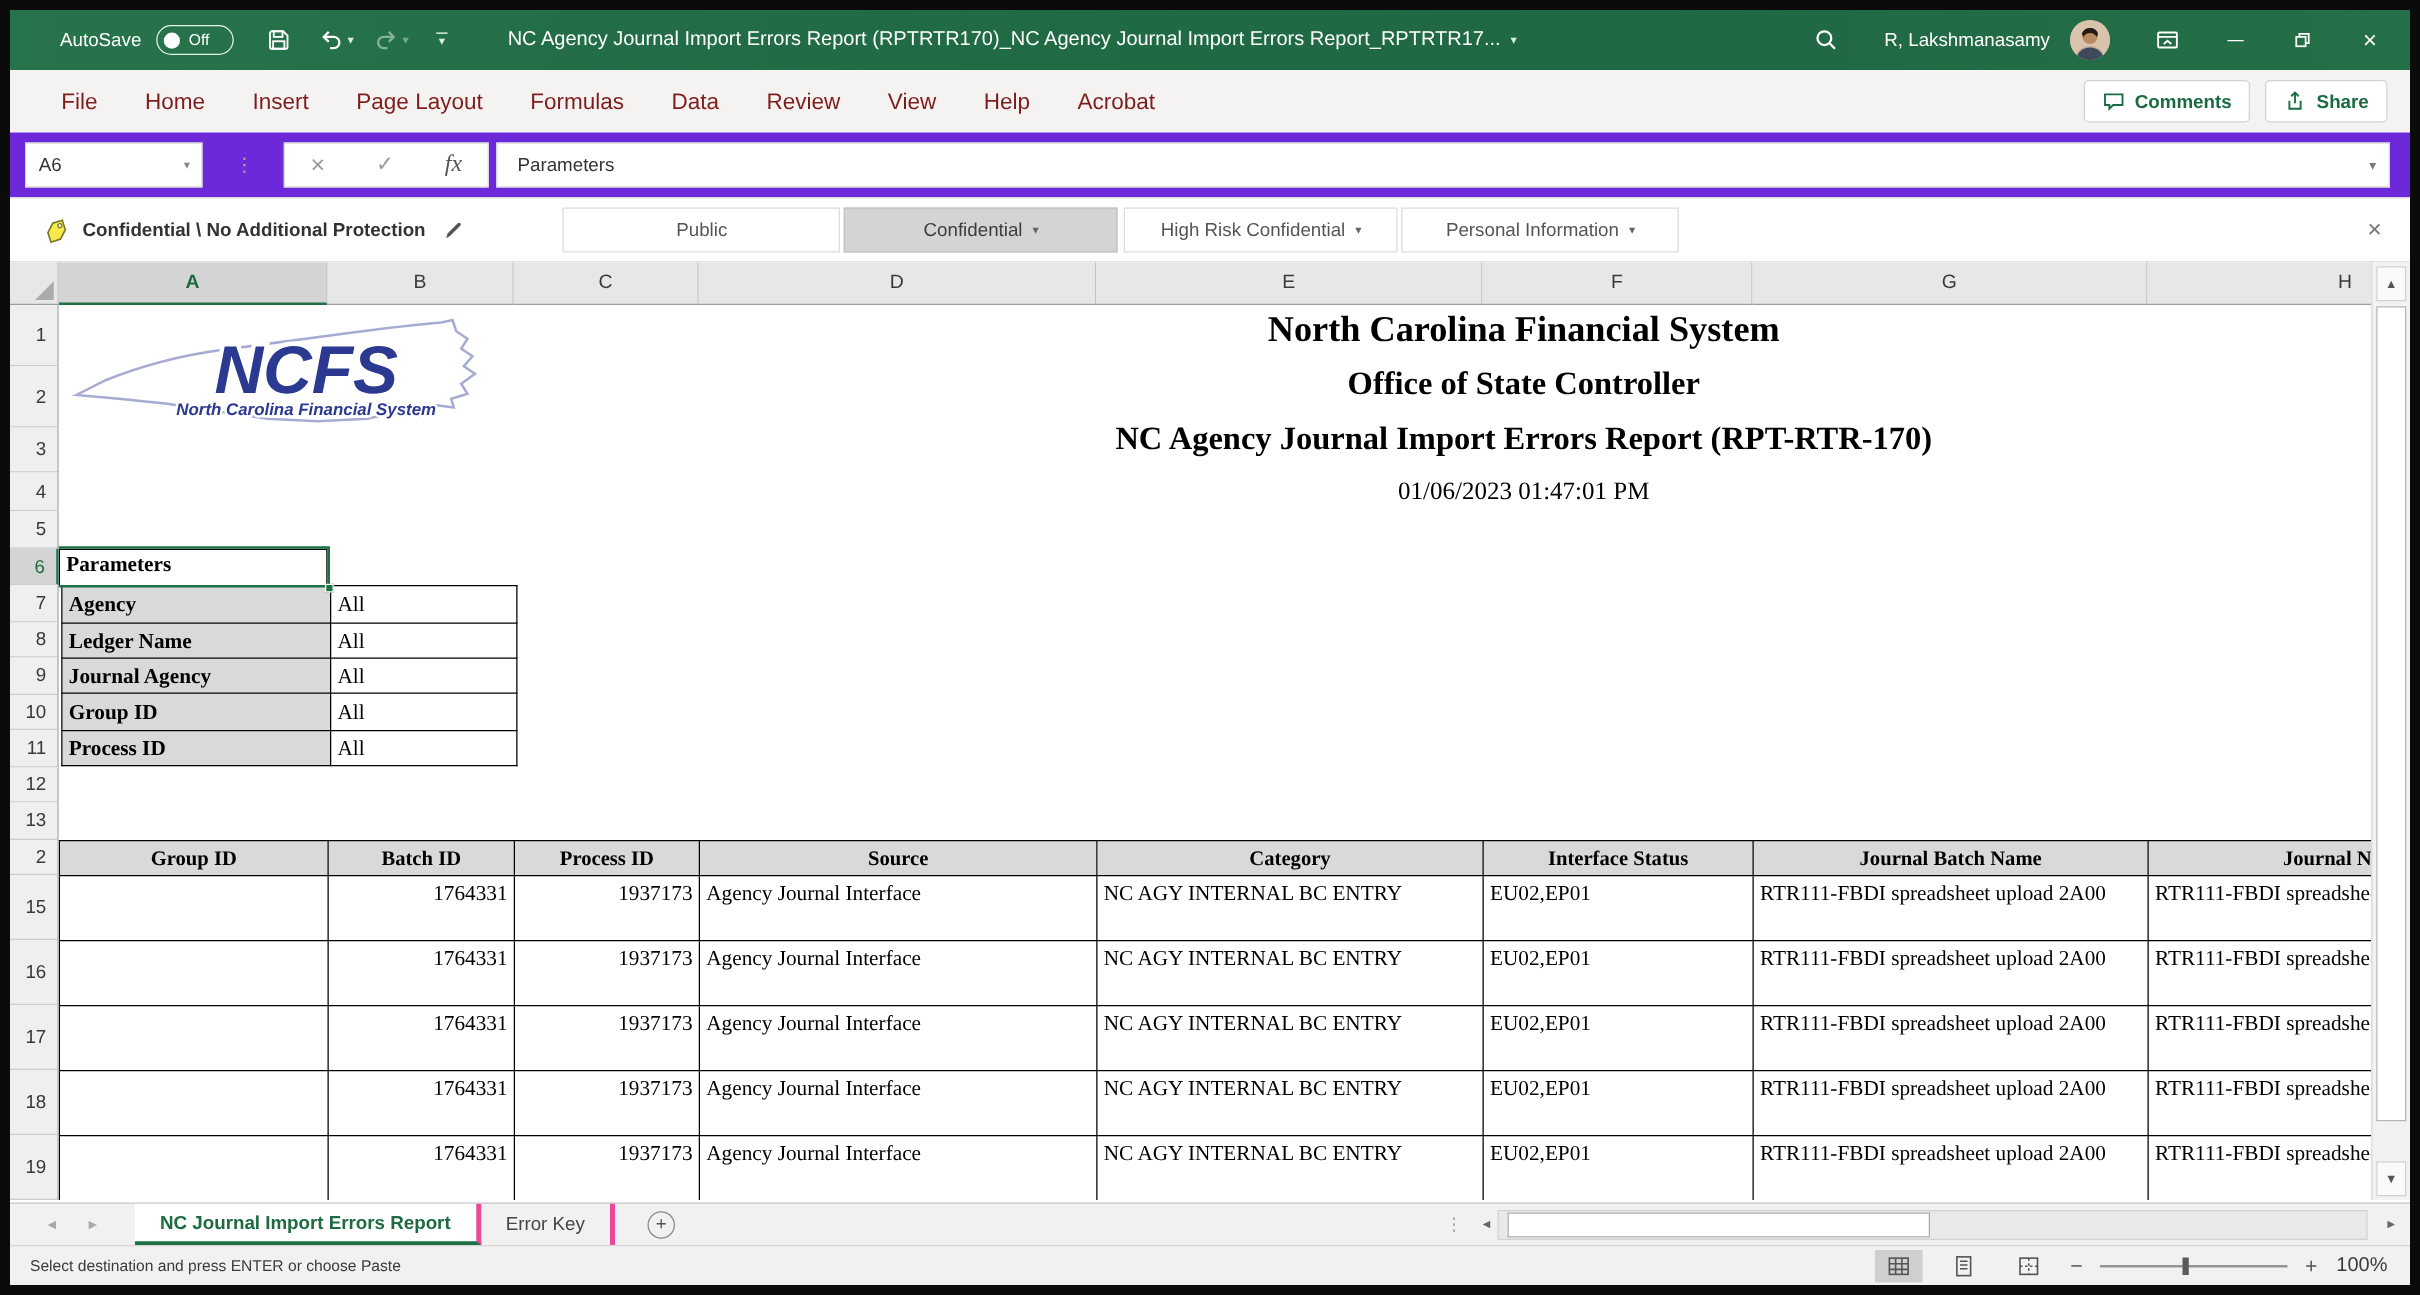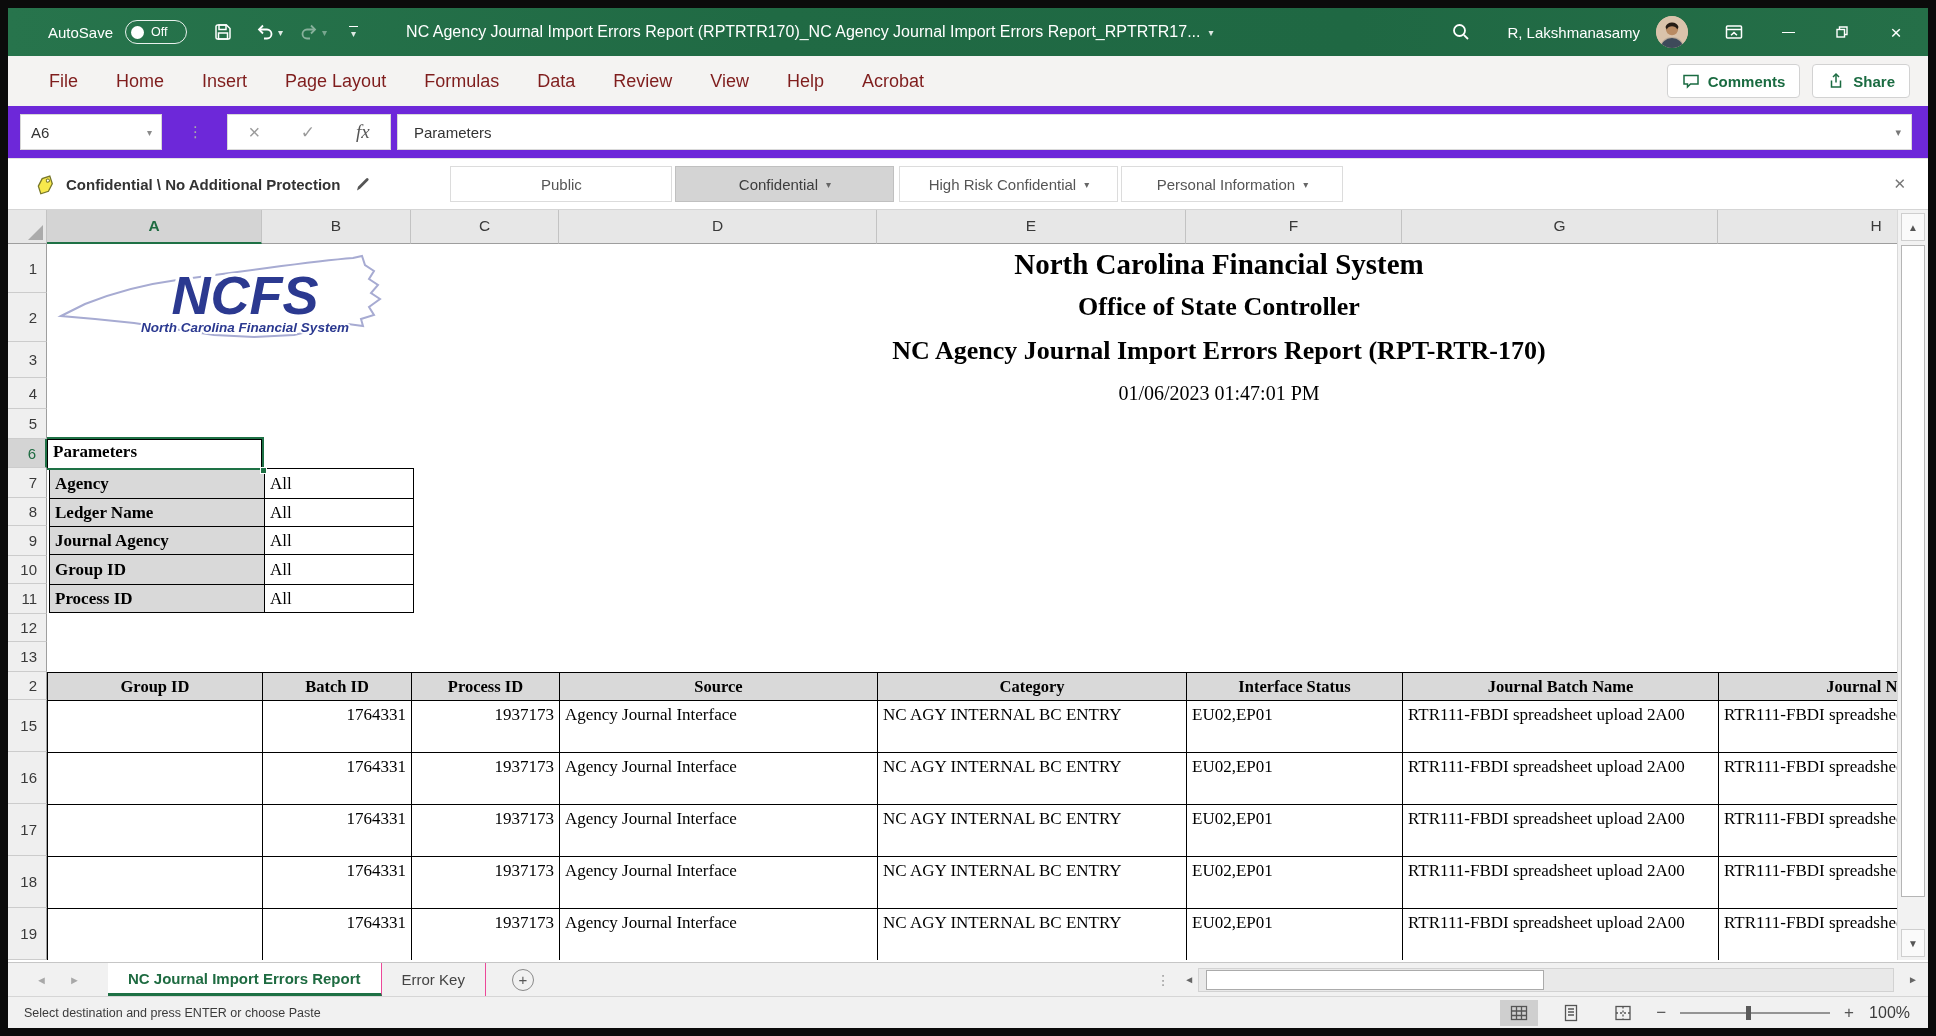--- a/index.html
+++ b/index.html
@@ -95,21 +95,21 @@
   td.num{text-align:right;padding-right:7px}
   .vscroll{position:absolute;left:1889px;top:0;width:31px;height:750px;background:#f2f2f2;border-left:1px solid #d9d9d9;box-sizing:border-box}
   .vbtn{position:absolute;left:3px;width:24px;height:28px;background:#fafafa;border:1px solid #cfcfcf;color:#555;
       font-size:10px;display:flex;align-items:center;justify-content:center;box-sizing:border-box}
   .vthumb{position:absolute;left:3px;top:35px;width:24px;height:652px;background:#fff;border:1px solid #b5b5b5;box-sizing:border-box}
 
   
   .tabsbar{position:absolute;left:0;top:954px;width:100%;height:34px;background:#f1f1f1;border-top:1px solid #c6c6c6;
       display:flex;align-items:stretch;box-sizing:border-box}
   .tabnav{display:flex;align-items:center;gap:22px;padding-left:28px;width:72px;color:#a8a8a8;font-size:11px}
-  .stab{display:flex;align-items:center;padding:0 20px;font-size:15px;color:#444;border-right:1px solid #ec4899}
+  .stab{display:flex;align-items:center;padding:0 20px;font-size:15px;color:#444;border-right:4px solid #ec4899}
   .stab.active{background:#fff;color:#1e6b41;font-weight:bold;border-bottom:3px solid #1e7145;box-sizing:border-box}
   .addsheet{width:22px;height:22px;border:1.5px solid #8a8a8a;border-radius:50%;color:#555;font-size:15px;line-height:19px;
       text-align:center;align-self:center;margin-left:26px;box-sizing:border-box}
   .tabs-right{margin-left:auto;display:flex;align-items:center}
   .tdots{color:#9a9a9a;font-size:14px;margin-right:14px}
   .hleft{color:#666;font-size:10px;margin-right:4px}
   .htrack{width:696px;height:24px;background:#e9e9e9;border:1px solid #d2d2d2;position:relative;box-sizing:border-box}
   .hthumb{position:absolute;left:7px;top:1px;width:338px;height:20px;background:#fff;border:1px solid #ababab;box-sizing:border-box}
   .hright{color:#666;font-size:10px;margin-left:14px;margin-right:10px}
 

